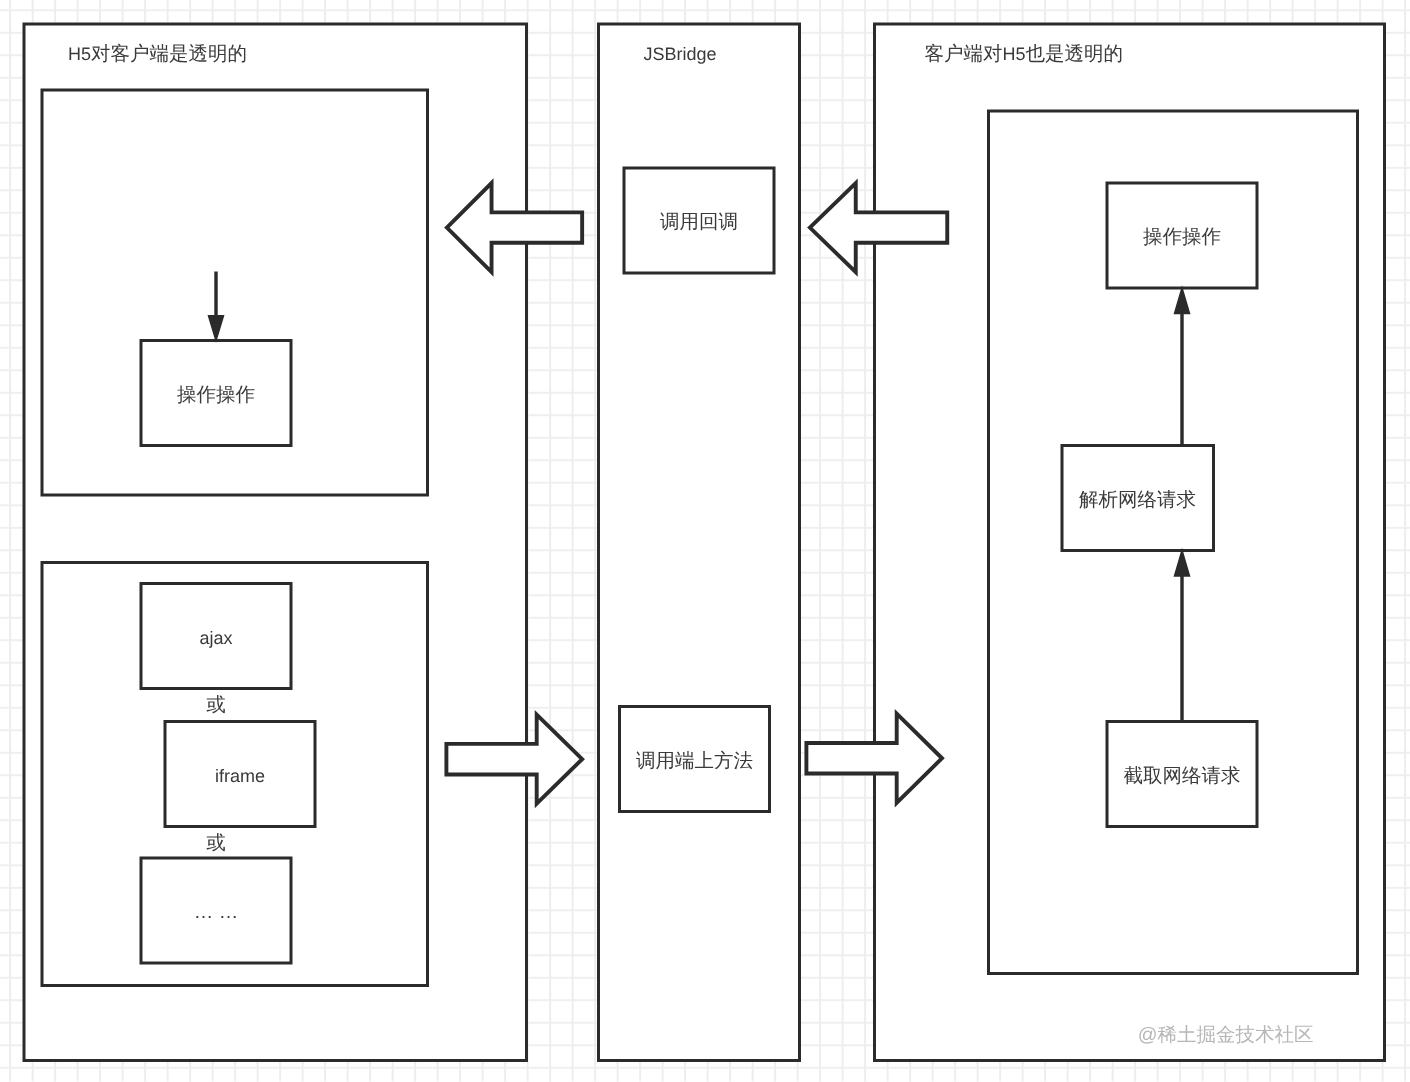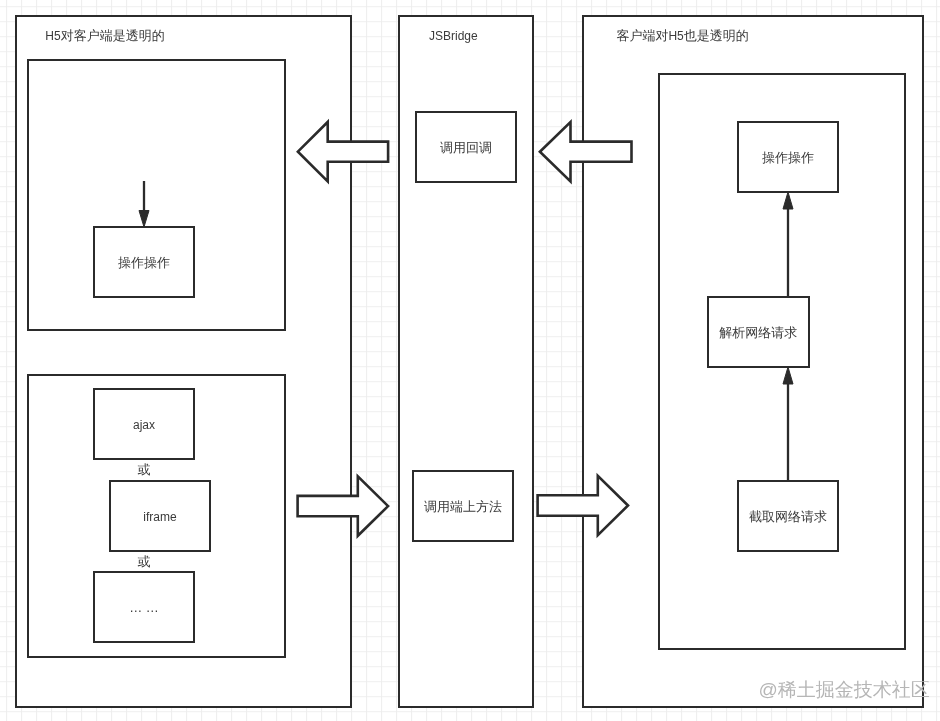--- a/index.html
+++ b/index.html
@@ -35,21 +35,21 @@
     font-size:13px;color:#3a3a3a;white-space:nowrap;line-height:15px;padding-top:1px;
   }
   .latin{ font-size:12px; }
   .node.latin{ padding-top:3px; }
   .orlabel{
     position:absolute;font-size:13px;color:#3a3a3a;line-height:15px;text-align:center;white-space:nowrap;
   }
   .connector{position:absolute;overflow:visible;}
   .bigarrow{position:absolute;overflow:visible;}
   .watermark{
-    position:absolute;font-size:19px;color:#b6b6b6;line-height:21px;white-space:nowrap;
+    position:absolute;font-size:13px;color:#b6b6b6;line-height:21px;white-space:nowrap;
   }
 </style>
 </head>
 <body>
 
 <div id="canvas">
 
   <div class="lane" style="left:14.7px;top:14.7px;width:337.6px;height:693.4px;"></div>
   <div class="lane-title" style="left:45.3px;top:28px;"><span class="latin">H5</span>对客户端是透明的</div>
 

